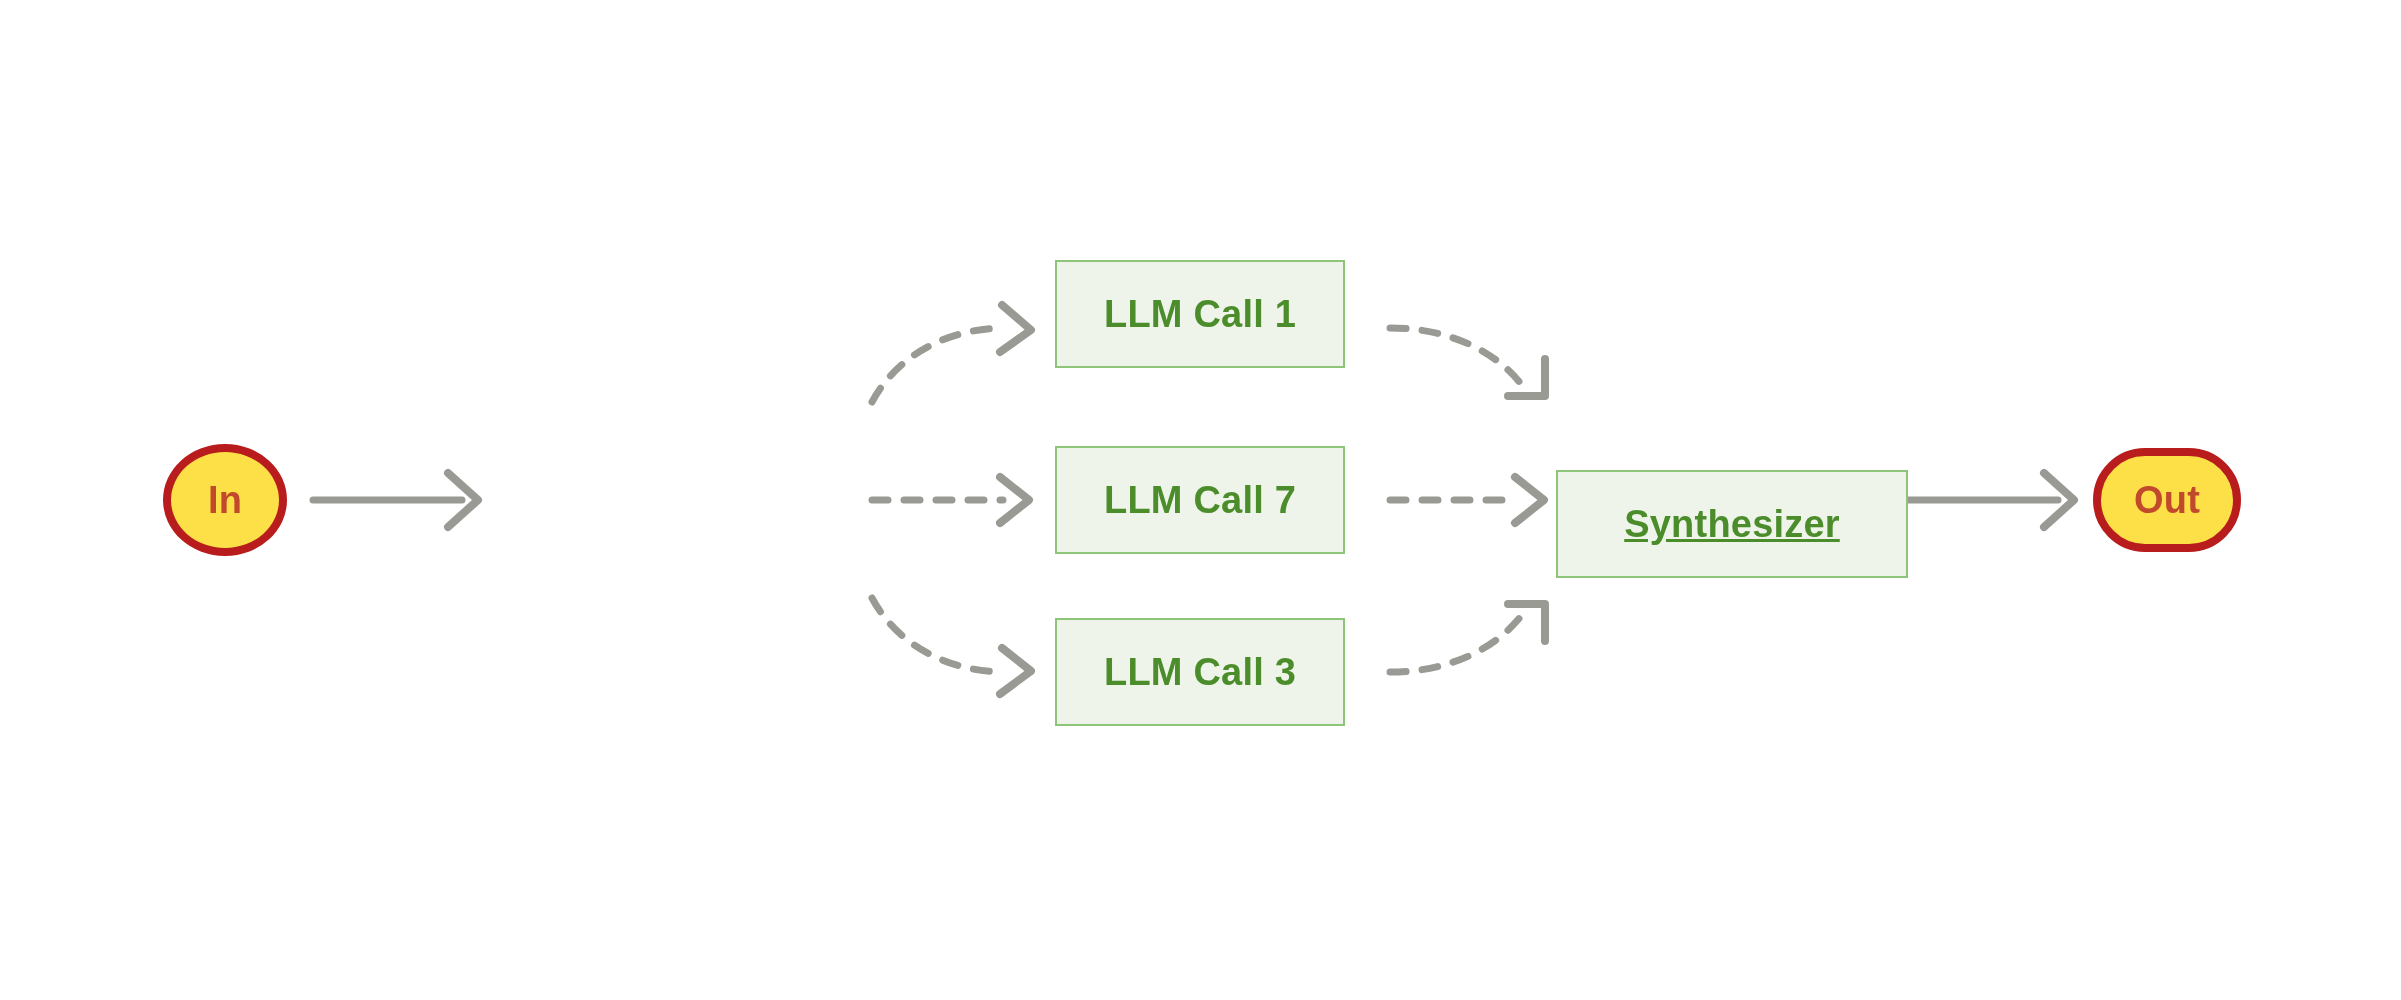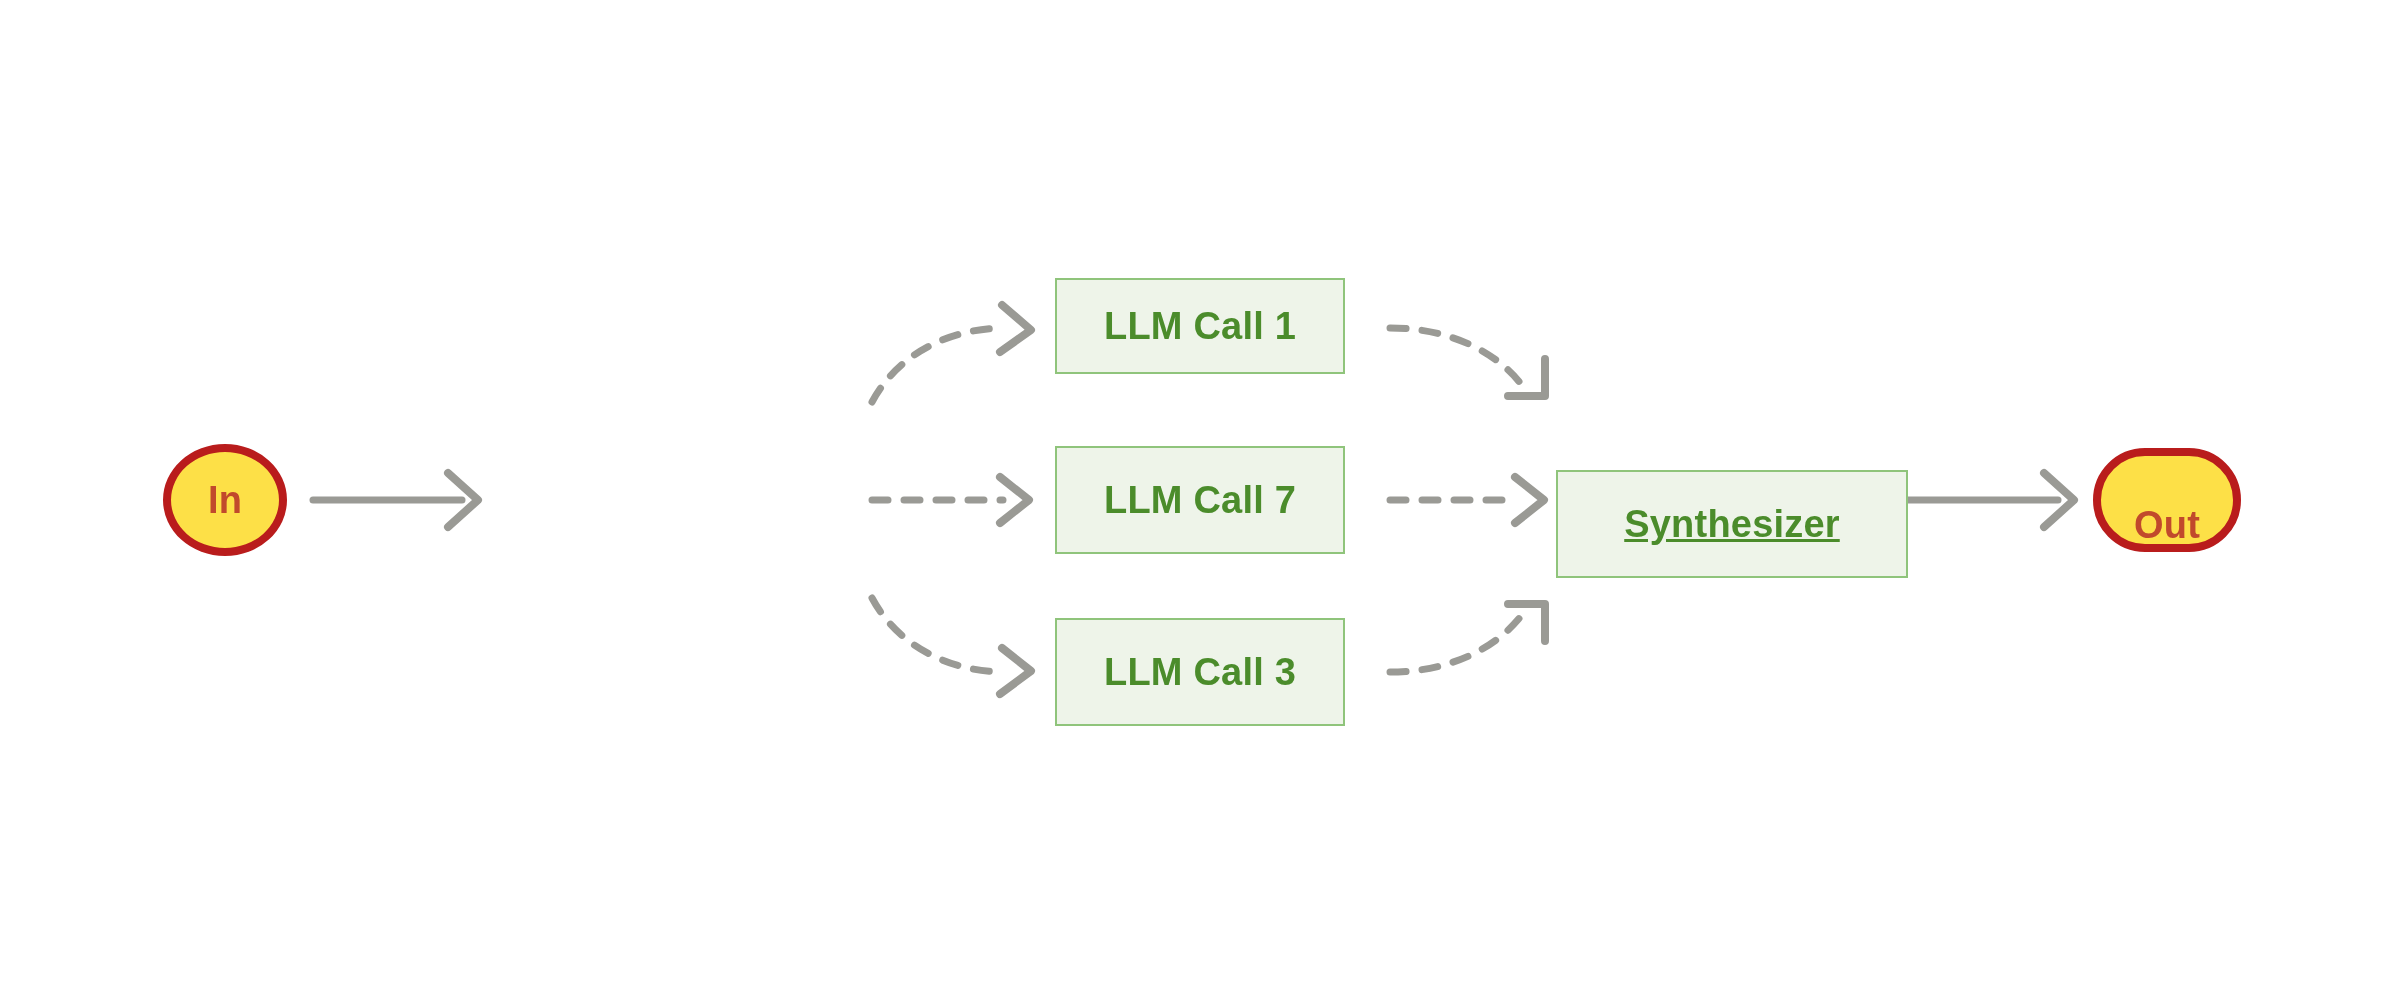--- a/index.html
+++ b/index.html
@@ -45,21 +45,21 @@
   
   .node-terminal {
     background: #fde047;
     border: 8px solid #b91c1c;
     color: #c1492c;
   }
   .node-terminal .node-label {
     font-size: 38px;
   }
   .node-circle  { border-radius: 50%; }
-  .node-stadium { border-radius: 62px; align-items: flex-end; }
+  .node-stadium { border-radius: 62px; }
   
   .node-process {
     background: #eef4e9;
     border: 2px solid #8fc47b;
     color: #4b8c2b;
   }
   .node-process .node-label {
     font-size: 38px;
   }
 </style>
@@ -110,21 +110,21 @@
       <polyline points="2044,473 2074,500 2044,527" fill="none" stroke="#9a9a95" stroke-width="8" stroke-linecap="round" stroke-linejoin="round"></polyline>
     </g>
 
   </svg>
 
   <div class="node node-terminal node-circle" style="left:163px; top:444px; width:124px; height:112px;">
     <span class="node-label">In</span>
   </div>
 
 
-  <div class="node node-process" style="left:1055px; top:278px; width:290px; height:96px;">
+  <div class="node node-process" style="left:1055px; top:260px; width:290px; height:108px;">
     <span class="node-label">LLM Call 1</span>
   </div>
 
   <div class="node node-process" style="left:1055px; top:446px; width:290px; height:108px;">
     <span class="node-label">LLM Call 7</span>
   </div>
 
   <div class="node node-process" style="left:1055px; top:618px; width:290px; height:108px;align-items:center;">
     <span class="node-label">LLM Call 3</span>
   </div>

